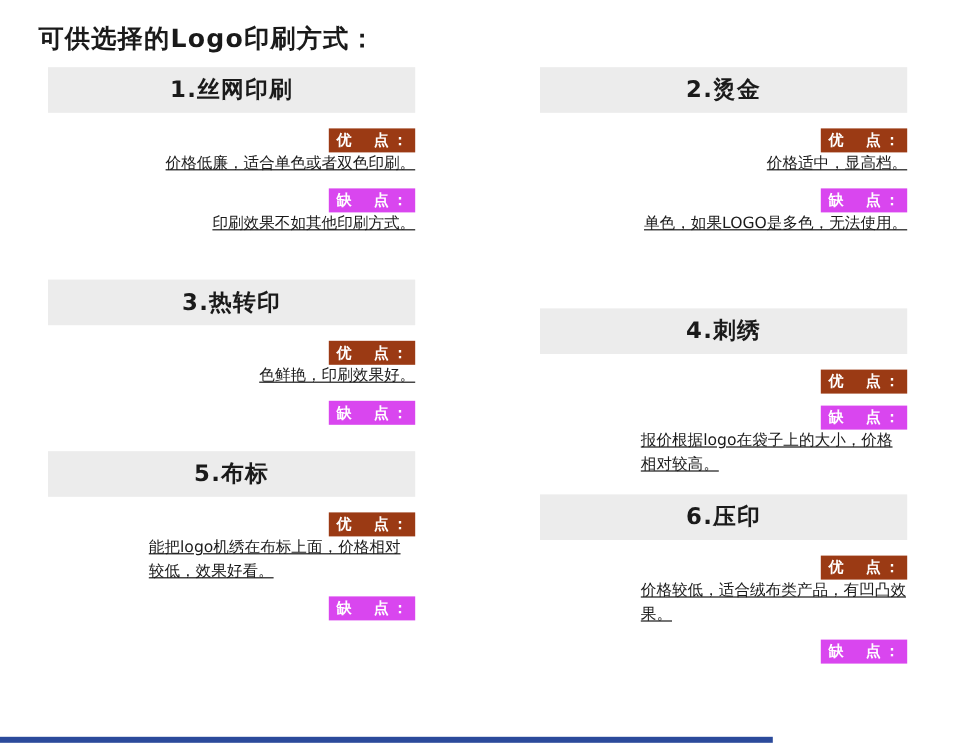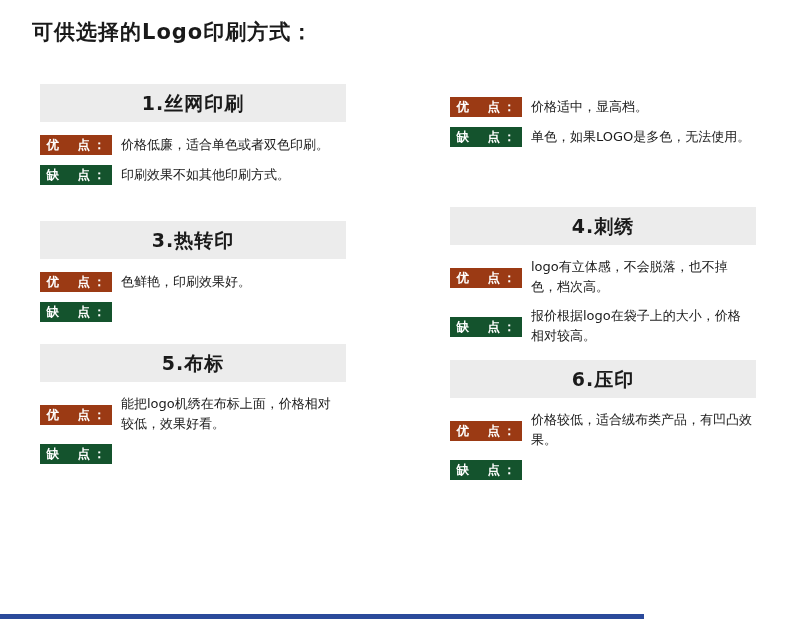--- a/index.html
+++ b/index.html
@@ -26,21 +26,21 @@
     left: 32px;
     top: 18px;
     font-size: 21px;
     font-weight: bold;
     color: #1a1a1a;
     letter-spacing: 1px;
   }
   .grid {
     position: absolute;
     left: 40px;
-    top: 84px;
+    top: 56px;
     width: 716px;
     display: grid;
     grid-template-columns: 306px 306px;
     column-gap: 104px;
     row-gap: 0px;
   }
   .card {
     width: 306px;
     margin-bottom: 18px;
   }
@@ -52,49 +52,51 @@
     font-size: 19px;
     font-weight: bold;
     color: #1a1a1a;
     letter-spacing: 1px;
   }
   .rows {
     margin-top: 12px;
   }
   .row {
     display: flex;
-    align-items: center;
+    align-items: flex-end;
     margin-bottom: 9px;
+    flex-direction: column;
   }
   .tag {
     flex: 0 0 auto;
     width: 72px;
     height: 20px;
     line-height: 20px;
     text-align: center;
     color: #ffffff;
     font-size: 12.5px;
     font-weight: bold;
     letter-spacing: 3px;
     box-sizing: border-box;
     padding-left: 3px;
     margin-top: 1px;
   }
   .tag.pro {
     background: #9b3a14;
   }
   .tag.con {
-    background: #14532d;
+    background: #d946ef;
   }
   .row-text {
     margin-left: 9px;
     font-size: 13px;
     line-height: 20px;
     color: #1a1a1a;
     max-width: 222px;
+    text-decoration: underline;
   }
   
   .col-left .card:nth-child(1) { margin-bottom: 36px; }
   .col-left .card:nth-child(2) { margin-bottom: 22px; }
   .col-right .card:nth-child(1) { margin-bottom: 60px; }
   .col-right .card:nth-child(2) { margin-bottom: 14px; }
   .col { display: block; }
 </style>
 </head>
 <body>
@@ -145,38 +147,38 @@
             <div class="tag con">缺　点：</div>
           </div>
         </div>
       </div>
 
     </div>
 
     <div class="col col-right">
 
       <div class="card">
+        <div class="card-header">2.烫金</div>
         <div class="rows">
           <div class="row">
             <div class="tag pro">优　点：</div>
             <div class="row-text">价格适中，显高档。</div>
           </div>
           <div class="row">
             <div class="tag con">缺　点：</div>
             <div class="row-text">单色，如果LOGO是多色，无法使用。</div>
           </div>
         </div>
       </div>
 
       <div class="card">
         <div class="card-header">4.刺绣</div>
         <div class="rows">
           <div class="row">
             <div class="tag pro">优　点：</div>
-            <div class="row-text">logo有立体感，不会脱落，也不掉色，档次高。</div>
           </div>
           <div class="row">
             <div class="tag con">缺　点：</div>
             <div class="row-text">报价根据logo在袋子上的大小，价格相对较高。</div>
           </div>
         </div>
       </div>
 
       <div class="card">
         <div class="card-header">6.压印</div>

